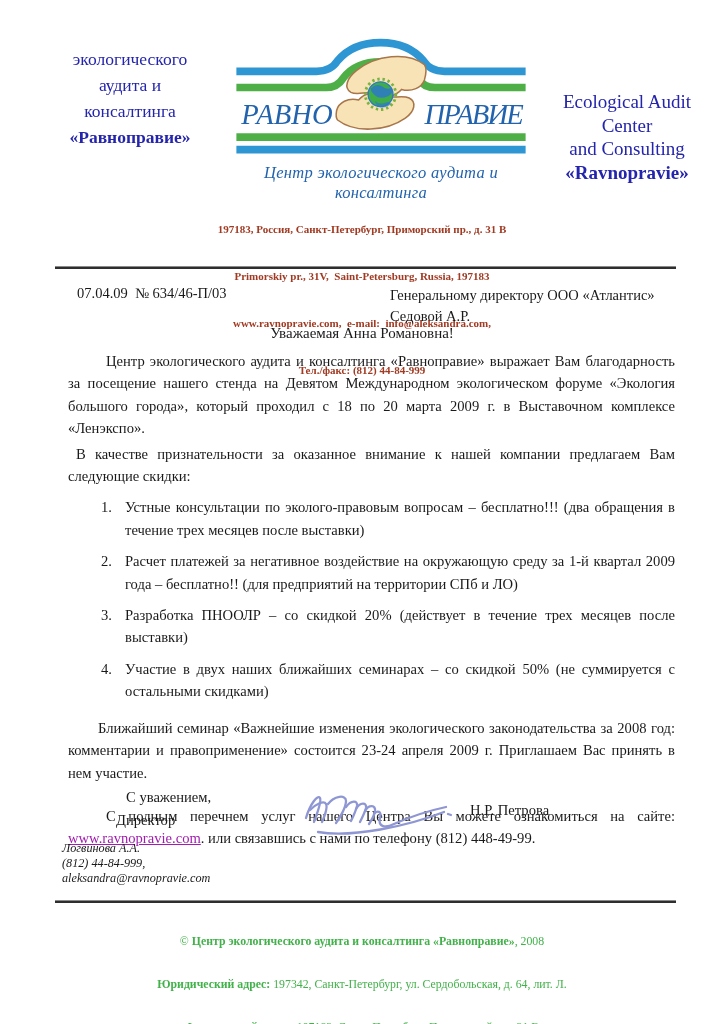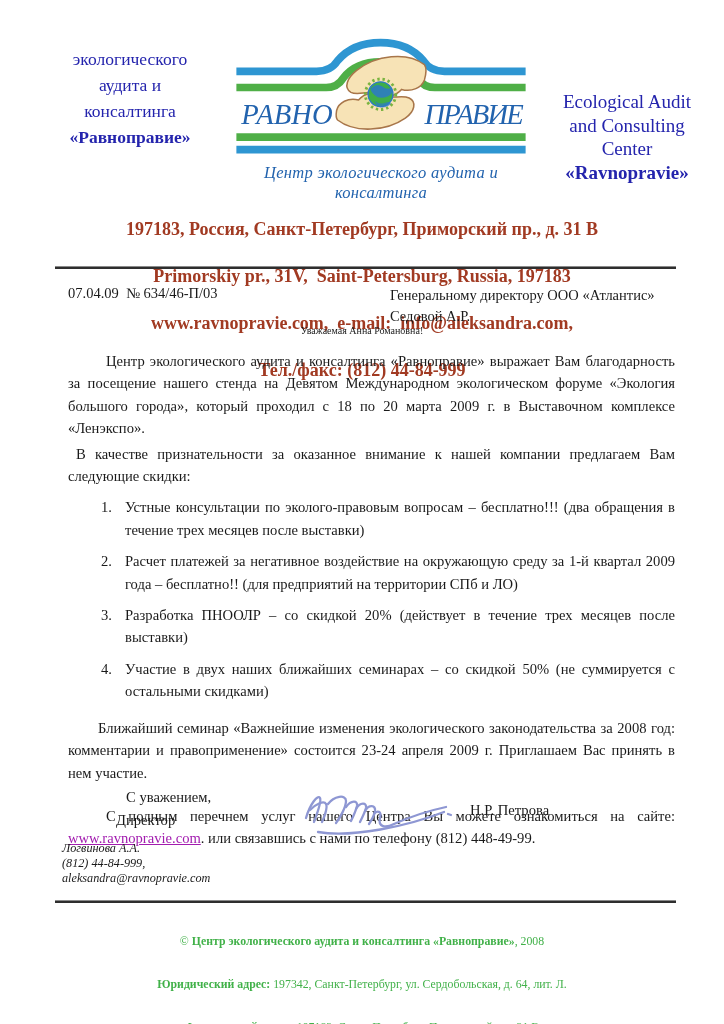--- a/index.html
+++ b/index.html
@@ -23,35 +23,35 @@
   .header-right .ln.bold { font-weight:bold; }
   .logo { position:absolute; left:226px; top:36px; width:310px; }
   .logo svg { display:block; width:310px; height:126px; }
   .logo-caption {
     margin-top:1px; text-align:center; font-style:italic; font-size:16.5px;
     color:#2263ae; font-weight:500; letter-spacing:.3px;
   }
   
   .address {
     position:absolute; top:191px; left:0; width:724px; text-align:center;
-    color:#a13a22; font-weight:bold; font-size:18px; line-height:15.6px;
+    color:#a13a22; font-weight:bold; font-size:11px; line-height:15.6px;
     white-space:pre-wrap;
   }
   
   .rule {
     position:absolute; left:55px; width:621px; height:2px;
     background:#2e2e2e; border-top:1.5px solid #8a8a8a;
   }
   .rule.r1 { top:266px; }
   .rule.r2 { top:900px; }
   
   .meta { position:absolute; left:68px; top:285px; width:607px; font-size:14.5px; }
-  .date { position:absolute; left:0; top:0; white-space:pre-wrap; }
+  .date { position:absolute; left:9px; top:0; white-space:pre-wrap; }
   .recipient { position:absolute; left:322px; top:0; line-height:20.5px; }
-  .salutation { position:absolute; top:325px; left:0; width:724px; text-align:center; font-size:10px; }
+  .salutation { position:absolute; top:325px; left:0; width:724px; text-align:center; font-size:15px; }
   
   .bodytext {
     position:absolute; left:68px; top:350px; width:607px;
     font-size:14.6px; line-height:22.4px; text-align:justify;
   }
   .p { margin:0; }
   .p1 { text-indent:38px; }
   .p2 { text-indent:8px; margin-top:3px; }
   .list { margin-top:2px; }
   .li { display:flex; margin-top:9px; }
@@ -108,22 +108,22 @@
       <path d="M147,62 q5,4 11,2 q4,-2 6,1 q-4,4 -9,4 q-6,0 -8,-7 z" fill="#2d79c8" opacity="0.7"></path>
 
       <text x="7" y="86" font-size="30" font-style="italic" font-family="Liberation Serif, serif" fill="#2263ae" textLength="96">РАВНО</text>
       <text x="199" y="86" font-size="30" font-style="italic" font-family="Liberation Serif, serif" fill="#2263ae" textLength="104">ПРАВИЕ</text>
     </svg>
     <div class="logo-caption">Центр экологического аудита и консалтинга</div>
   </div>
 
   <div class="header-right">
     <span class="ln">Ecological Audit</span>
+    <span class="ln">Center</span>
     <span class="ln">and Consulting</span>
-    <span class="ln">Center</span>
     <span class="ln bold">«Ravnopravie»</span>
   </div>
 
   <div class="address">
     <div>197183, Россия, Санкт-Петербург, Приморский пр., д. 31 В</div>
     <div>Primorskiy pr., 31V,  Saint-Petersburg, Russia, 197183</div>
     <div>www.ravnopravie.com,  e-mail:  info@aleksandra.com,</div>
     <div>Тел./факс: (812) 44-84-999</div>
   </div>
 

